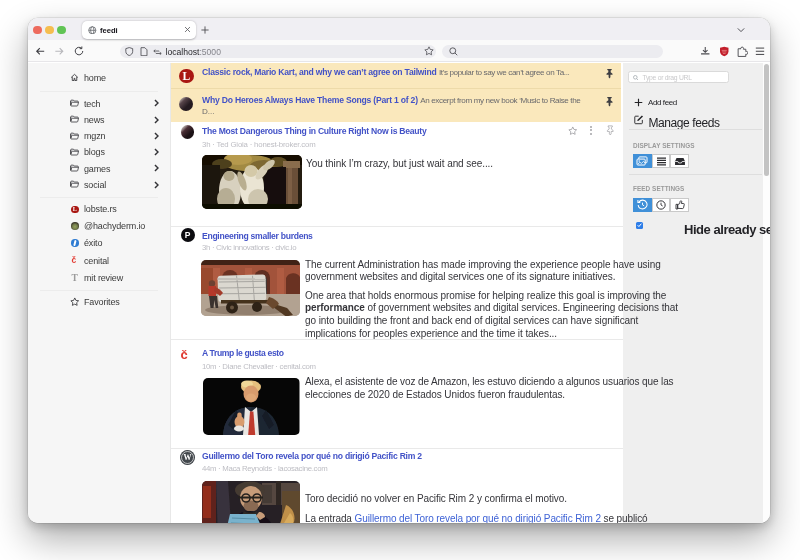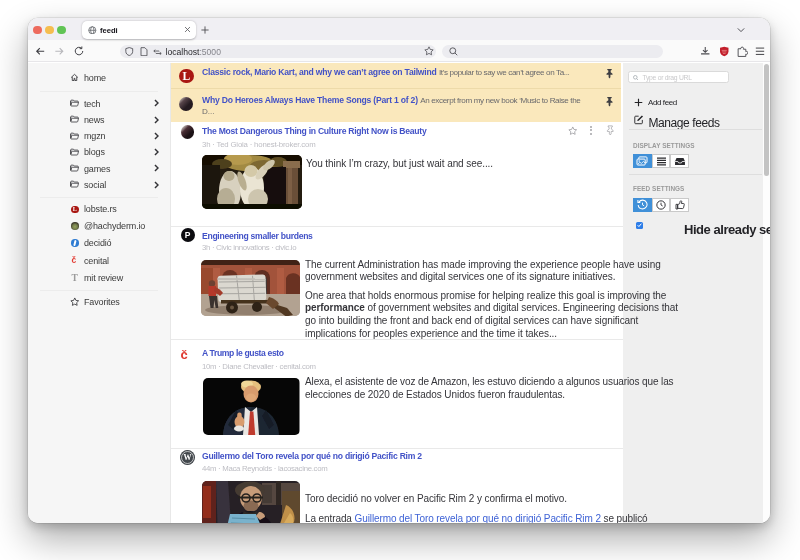--- a/index.html
+++ b/index.html
@@ -347,21 +347,21 @@
           <path d="M1 1l3.4 3.5L1 8" fill="none" stroke="#333337" stroke-width="1.6"></path>
         </svg>
     <div class="sb-div" style="top:196.8px;"></div>
     <div class="abs" style="left:71px;top:205.7px;width:7.5px;height:7.5px;border-radius:50%;background:#a91712;color:#fff;font-family:'Liberation Serif',serif;font-weight:bold;font-size:6px;text-align:center;line-height:7.6px;">L</div>
     <div class="sb-item" style="left:84px;top:204.4px;">lobste.rs</div>
     <div class="abs" style="left:71px;top:222.4px;width:7.5px;height:7.5px;border-radius:50%;background:radial-gradient(circle at 50% 60%, #96a35f 0%, #76804c 38%, #413f2e 66%, #2f2e28 100%);"></div>
     <div class="sb-item" style="left:84px;top:221.3px;">@hachyderm.io</div>
     <div class="abs" style="left:71px;top:239.4px;width:7.5px;height:7.5px;border-radius:50%;background:#2f7cd2;">
           <div class="abs" style="left:3px;top:1px;width:1.6px;height:5.5px;background:#fff;transform:rotate(14deg);border-radius:1px;"></div>
         </div>
-    <div class="sb-item" style="left:84px;top:238.3px;">decidió</div>
+    <div class="sb-item" style="left:84px;top:238.3px;">éxito</div>
     <div class="abs" style="left:71.5px;top:255.4px;color:#e23b32;font-weight:bold;font-size:8.5px;">č</div>
     <div class="sb-item" style="left:84px;top:256.1px;">cenital</div>
     <div class="abs" style="left:71.5px;top:272.6px;color:#9a9a9a;font-weight:bold;font-family:'Liberation Serif',serif;font-size:9.5px;">T</div>
     <div class="sb-item" style="left:84px;top:273.4px;">mit review</div>
     <div class="sb-div" style="top:290.4px;"></div>
     <svg class="ic" style="left:69.5px;top:297.4px;" width="9.5" height="9.5" viewBox="0 0 12 12">
           <path d="M6 1.2l1.5 3.1 3.4.45-2.5 2.4.6 3.4L6 9l-3 1.6.6-3.4-2.5-2.4 3.4-.45z" fill="none" stroke="#3c3c40" stroke-width="1.1"></path>
         </svg>
     <div class="sb-item" style="left:84px;top:297.2px;">Favorites</div>
 

